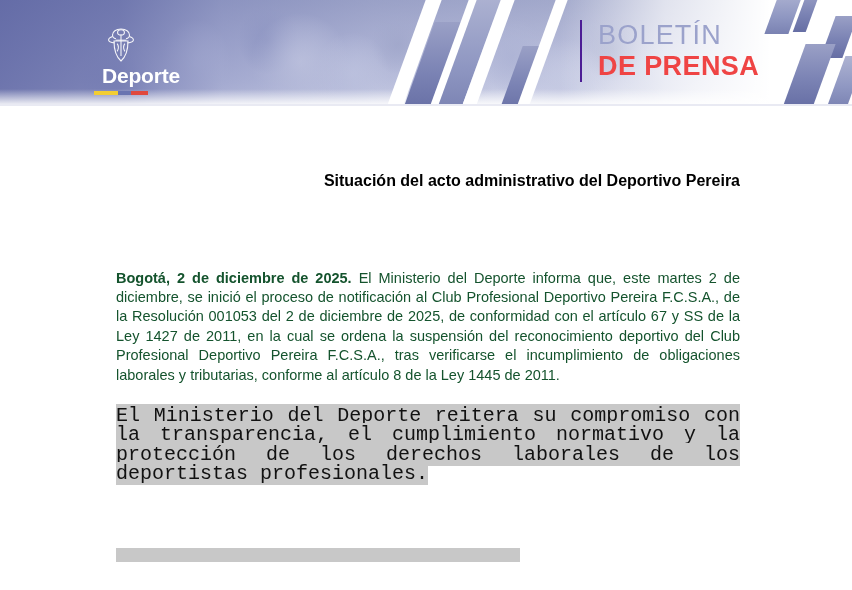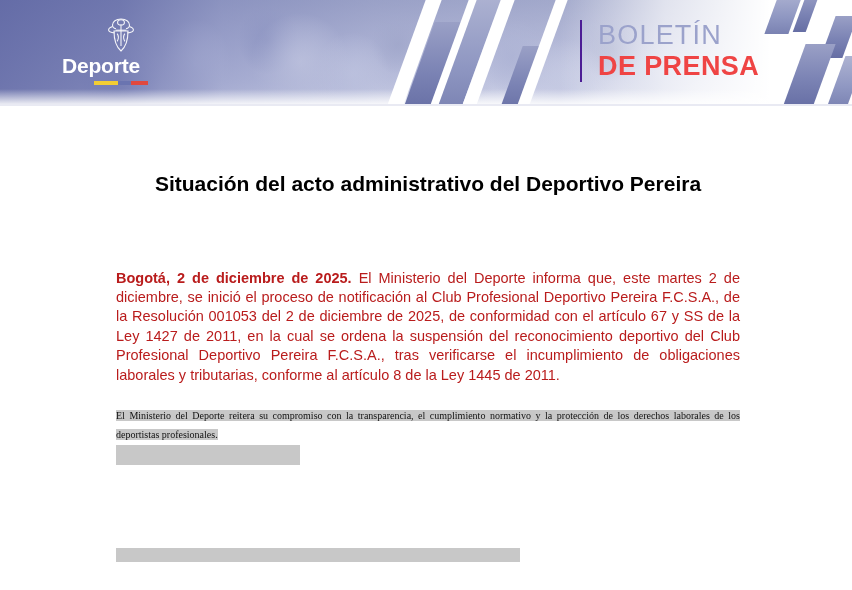--- a/index.html
+++ b/index.html
@@ -84,23 +84,23 @@
     position: absolute;
     transform: skewX(-20deg);
   }
   .chev.white { background: #ffffff; }
   .chev.blue  { background: linear-gradient(180deg, #9aa0c6 0%, #7b83b4 55%, #666ea4 100%); }
   .chev.blue-l{ background: linear-gradient(180deg, #aeb3d2 0%, #8f97c2 60%, #7a82b2 100%); }
 
   
   .logo {
     position: absolute;
-    left: 62px; top: 16px;
+    left: 62px; top: 26px;
     width: 118px; height: 76px;
-    text-align: left;
+    text-align: right;
   }
   .crest { display:block; margin: 0 auto; }
   .logo-word {
     font-family: "Liberation Sans", sans-serif;
     font-weight: bold;
     font-size: 21px;
     letter-spacing: -0.2px;
     color: #ffffff;
     line-height: 22px;
     margin-top: 1px;
@@ -145,54 +145,54 @@
     position: absolute;
     left: 0; top: 106px;
     width: 852px;
     height: 484px;
     background: #ffffff;
   }
   .doc-title {
     position: absolute;
     left: 116px; top: 66px;
     width: 624px;
-    text-align: center;
-    font-size: 21px;
+    text-align: right;
+    font-size: 16px;
     font-weight: bold;
     color: #000000;
     font-family: "Liberation Sans", sans-serif;
   }
   .para {
     position: absolute;
     left: 116px;
     width: 624px;
     font-size: 14.5px;
     line-height: 19.4px;
     text-align: justify;
-    color: #b91c1c;
+    color: #14532d;
     font-family: "Liberation Sans", sans-serif;
   }
   .para.p1 { top: 148px; }
   .para b { font-weight: bold; }
 
   
   .hl-block { position: absolute; left: 116px; width: 624px; }
   .hl-block.p2 { top: 300px; }
   .hl-block.p3 { top: 383px; }
   .hl-block .sel {
     background: #c8c8c8;
     box-decoration-break: clone;
     -webkit-box-decoration-break: clone;
   }
   .hl-text {
-    font-size: 10px;
+    font-size: 20px;
     line-height: 19.4px;
     text-align: justify;
     color: #111111;
-    font-family: Liberation Serif, serif;
+    font-family: Liberation Mono, monospace;
   }
   .hl-gapline {
     position: absolute;
     left: 116px;
     background: #c8c8c8;
   }
   .hl-gapline.g2 { top: 339px; width: 184px; height: 20px; }
   .hl-gapline.g3 { top: 442px; width: 404px; height: 14px; }
 </style>
 </head>

